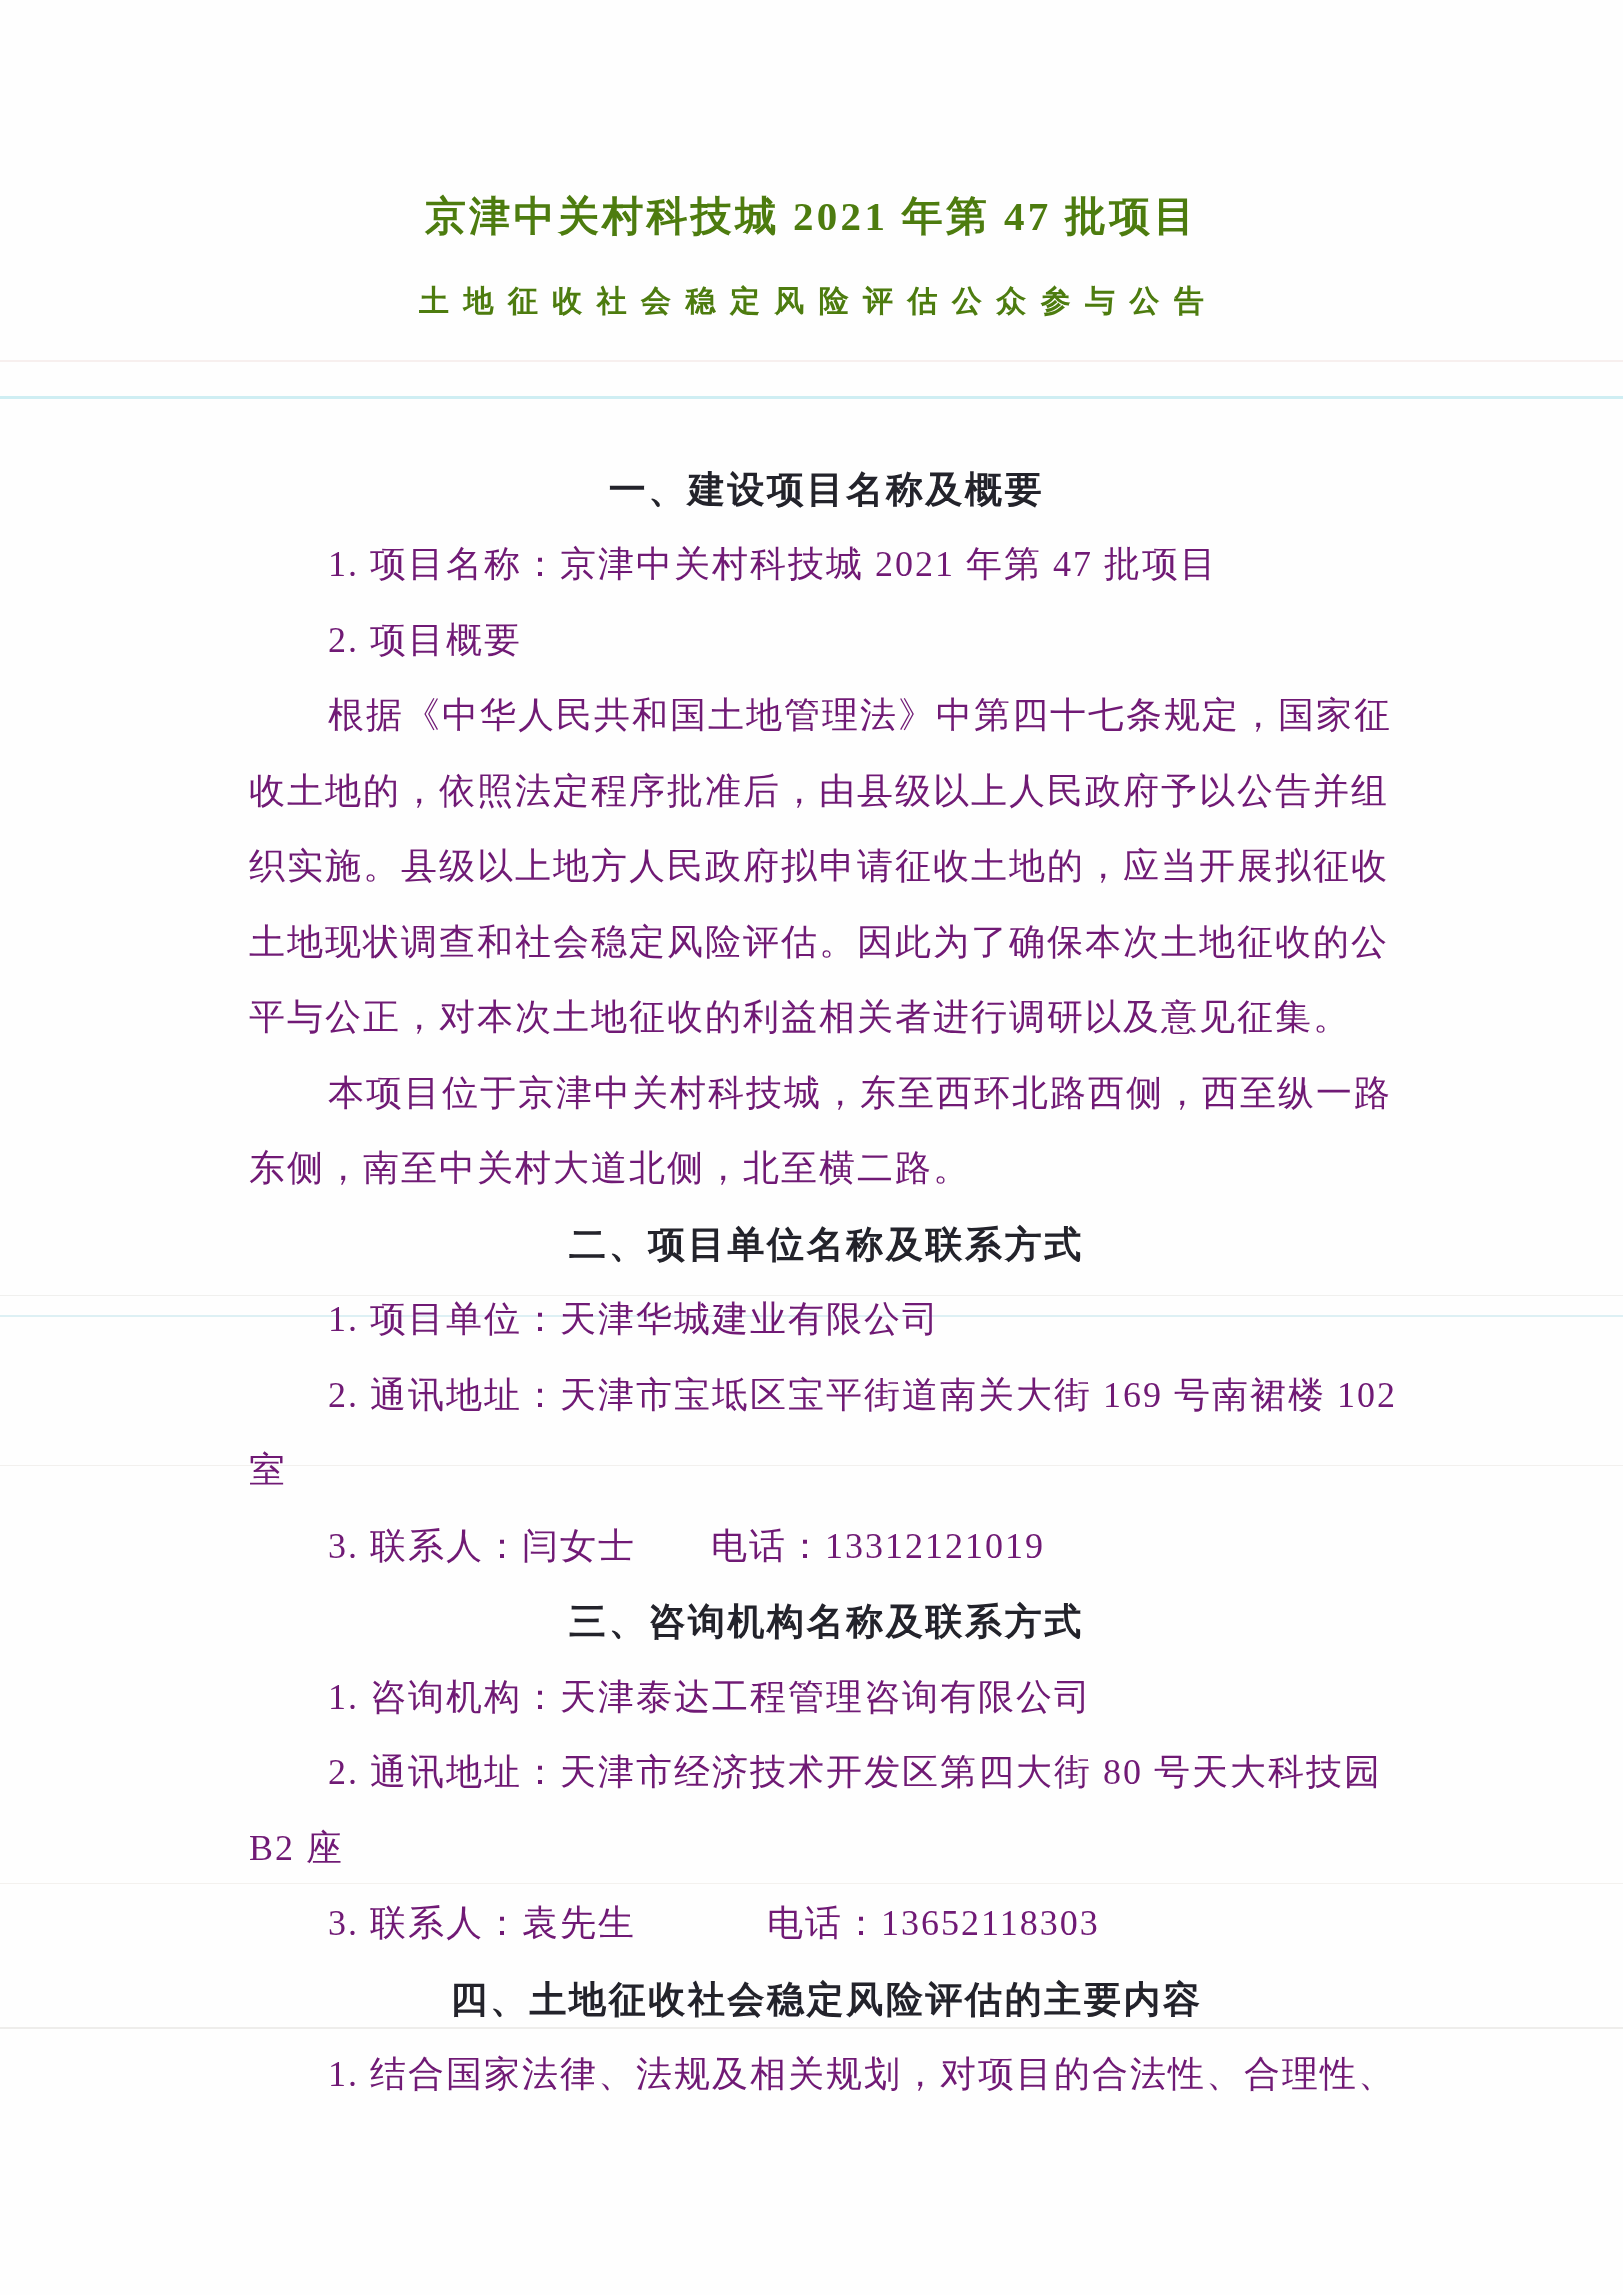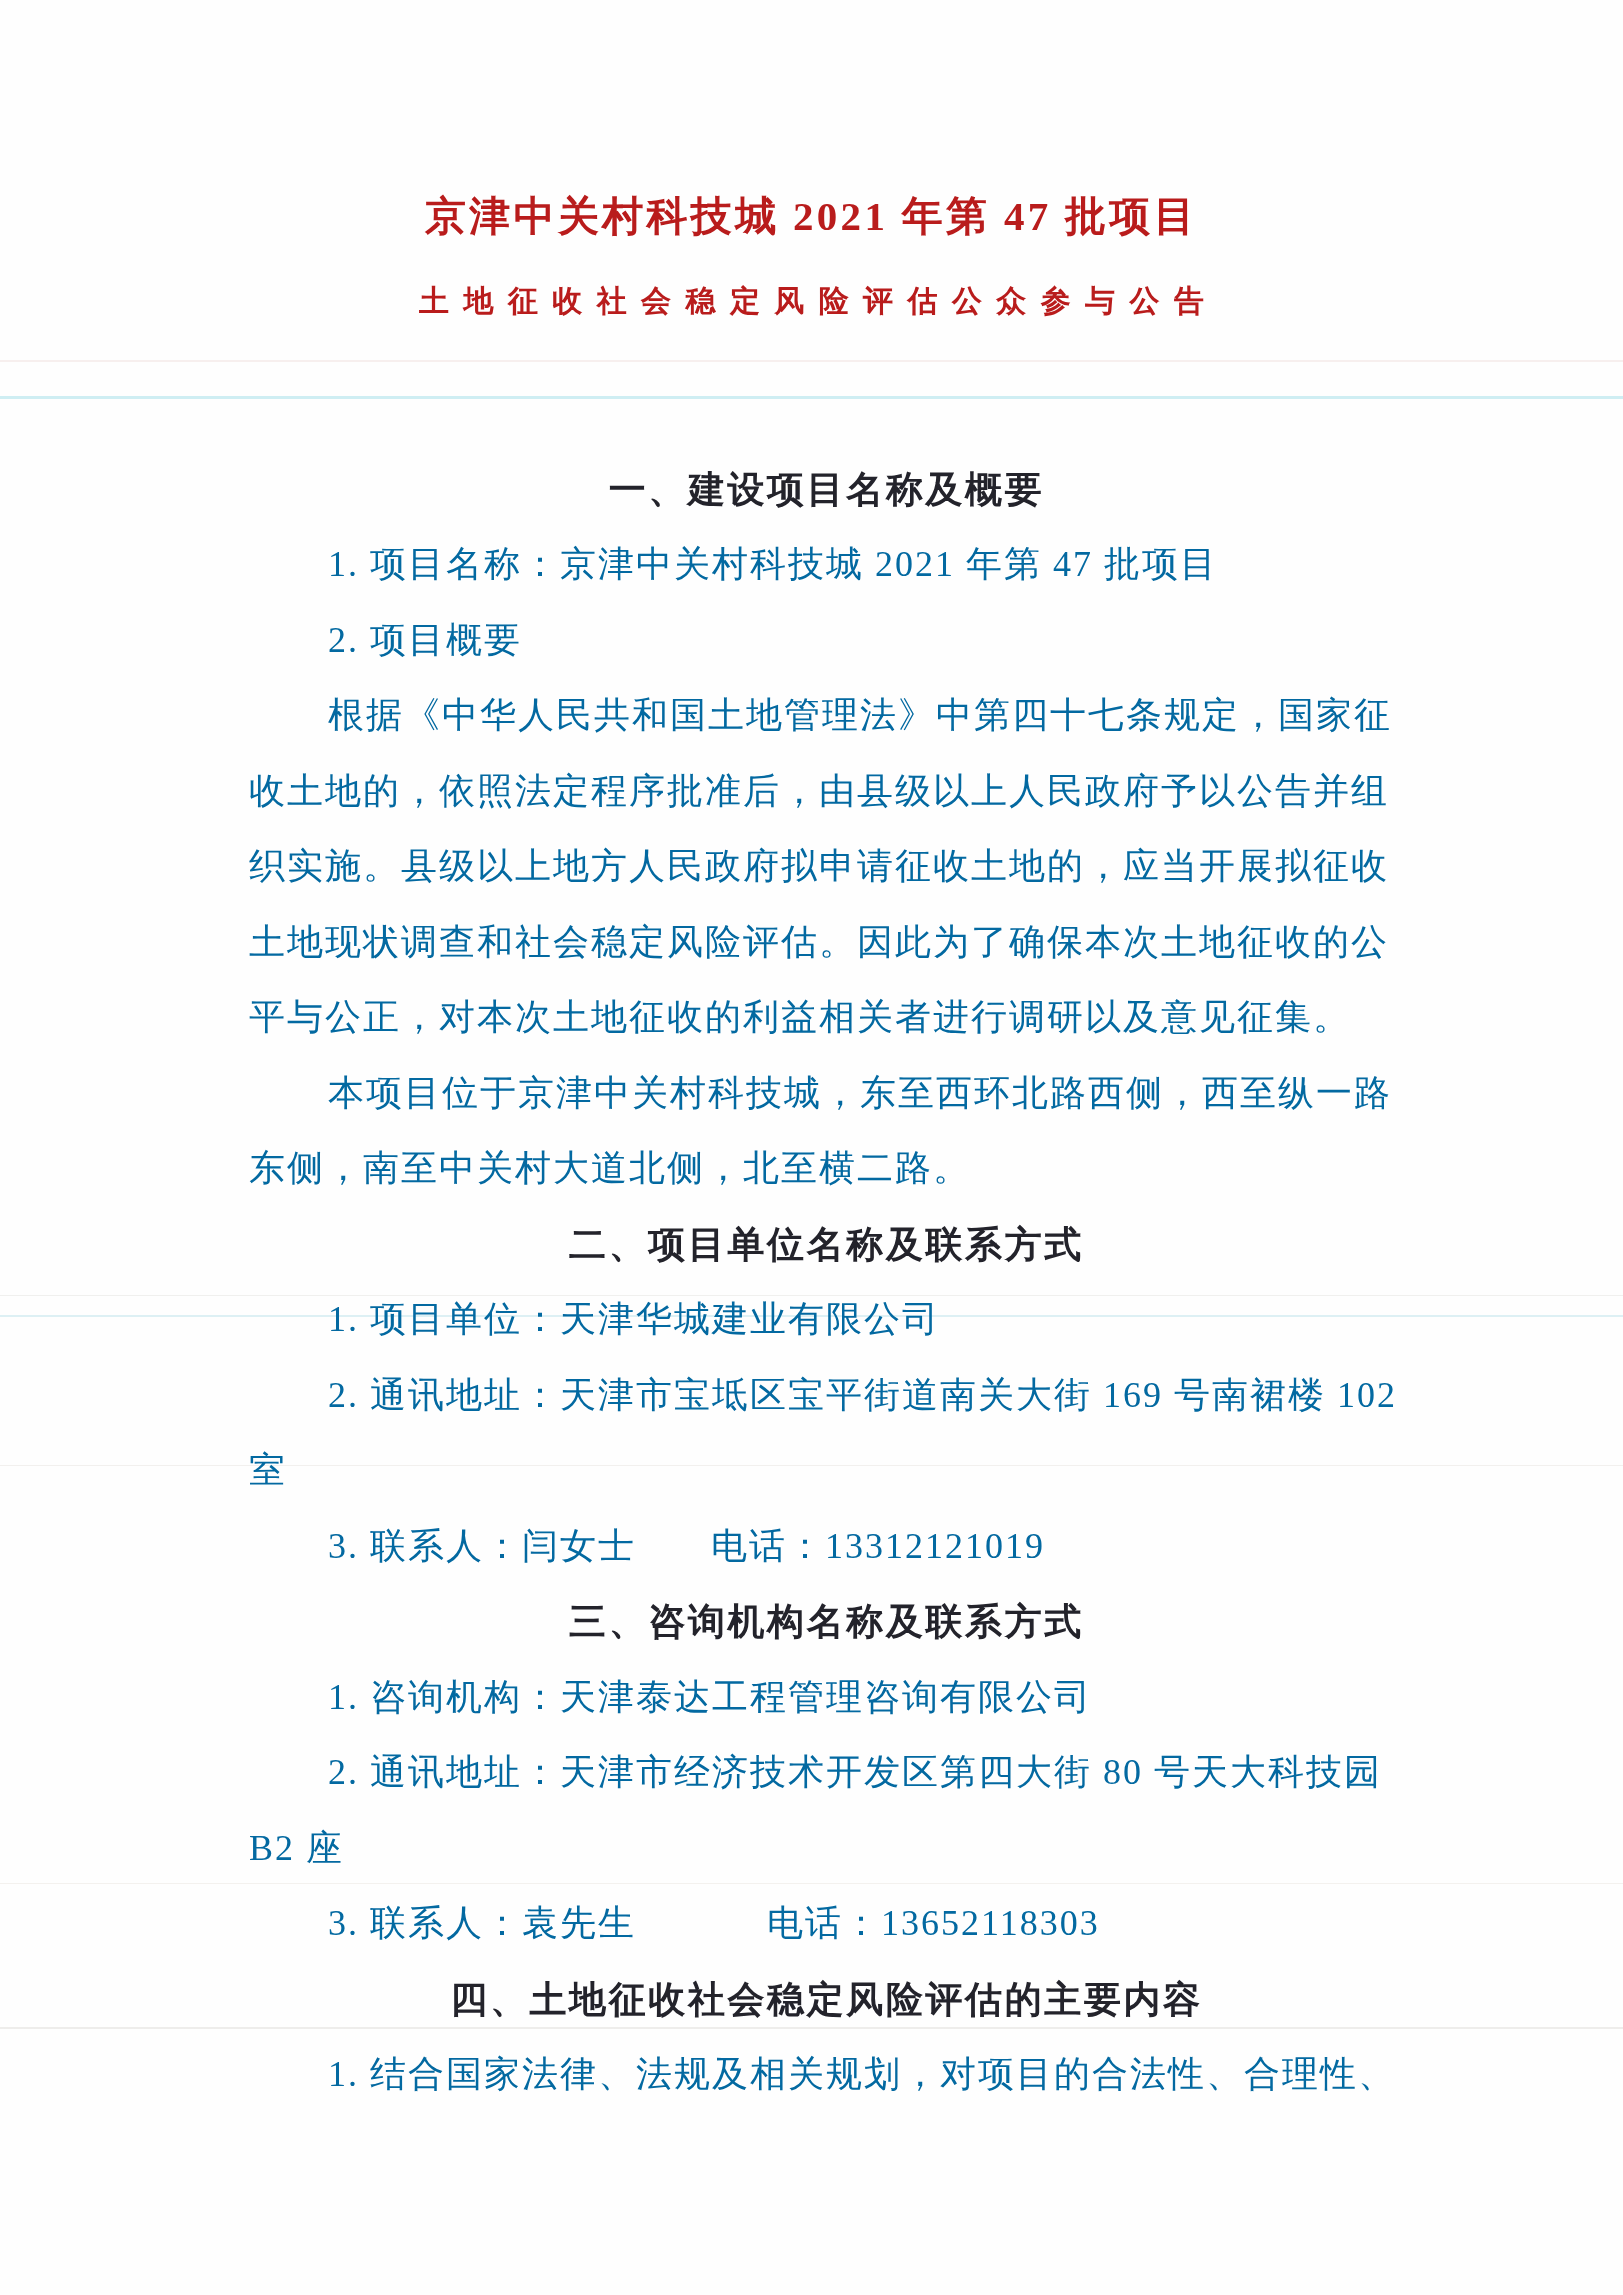--- a/index.html
+++ b/index.html
@@ -21,35 +21,35 @@
   .a5 { top: 1465px; height: 1.3px; background: #f2f0ee; }
   .a6 { top: 1883px; height: 1.3px; background: #f3f1ee; }
   .a7 { top: 2027px; height: 2px; background: #eeedeb; }
 
   .title {
     position: absolute;
     left: 0; right: 0;
     margin: 0;
     text-align: center;
     font-weight: 700;
-    color: #b91c1c;
+    color: #4d7c0f;
     white-space: nowrap;
   }
   .t1 { top: 189px; font-size: 41px; letter-spacing: 3.3px; }
   .t2 { top: 281px; font-size: 30px; letter-spacing: 14.4px; text-indent: 14.4px; }
 
   .line {
     position: absolute;
     left: 249px;
     width: 1155px;
     height: 54px;
     font-size: 36px;
     letter-spacing: 2px;
     white-space: nowrap;
-    color: #0369a1;
+    color: #701a75;
   }
   .indent { padding-left: 79px; }
   .heading {
     font-weight: 700;
     font-size: 37px;
     color: #23232b;
     letter-spacing: 2.6px;
     text-align: center;
   }
   .gap { display: inline-block; height: 0.7px; }

